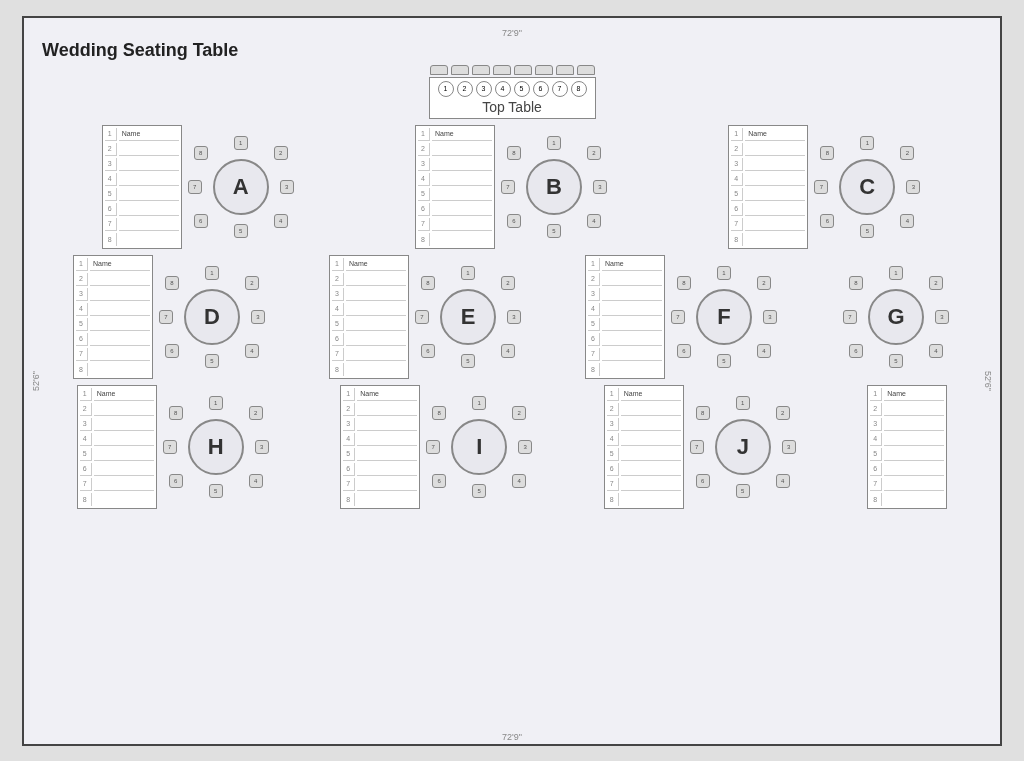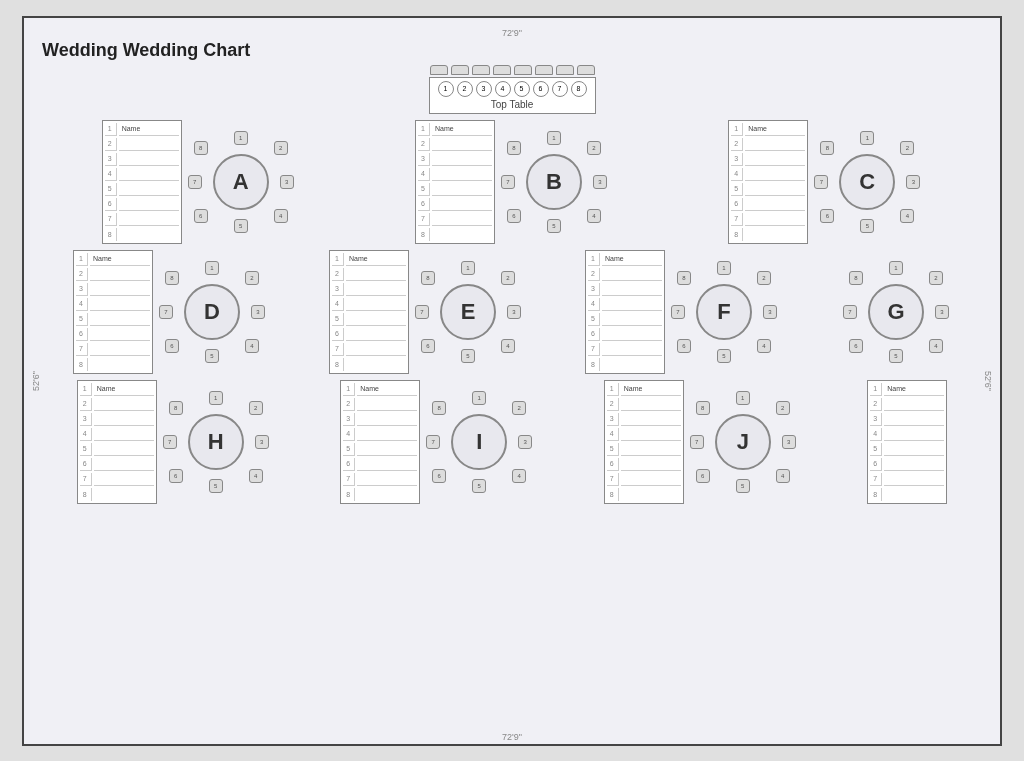--- a/index.html
+++ b/index.html
@@ -99,21 +99,21 @@
       height: 16px;
       border: 1px solid #888;
       border-radius: 50%;
       display: flex;
       align-items: center;
       justify-content: center;
       font-size: 7px;
       background: #fff;
     }
     .top-table-label {
-      font-size: 10px;
+      font-size: 14px;
       color: #444;
       margin-top: 2px;
       text-align: center;
     }
     .table-unit {
       display: flex;
       flex-direction: row;
       align-items: center;
       gap: 4px;
     }
@@ -182,21 +182,21 @@
       color: #555;
       z-index: 3;
     }
   </style>
 </head>
 <body>
 
 <div class="page">
   <div class="ruler-top">72'9"</div>
 
-  <div class="page-title">Wedding Wedding Chart</div>
+  <div class="page-title">Wedding Seating Table</div>
 
   <div class="top-table-section">
     <div class="top-table-chairs">
       <div class="chair-top"></div>
       <div class="chair-top"></div>
       <div class="chair-top"></div>
       <div class="chair-top"></div>
       <div class="chair-top"></div>
       <div class="chair-top"></div>
       <div class="chair-top"></div>

